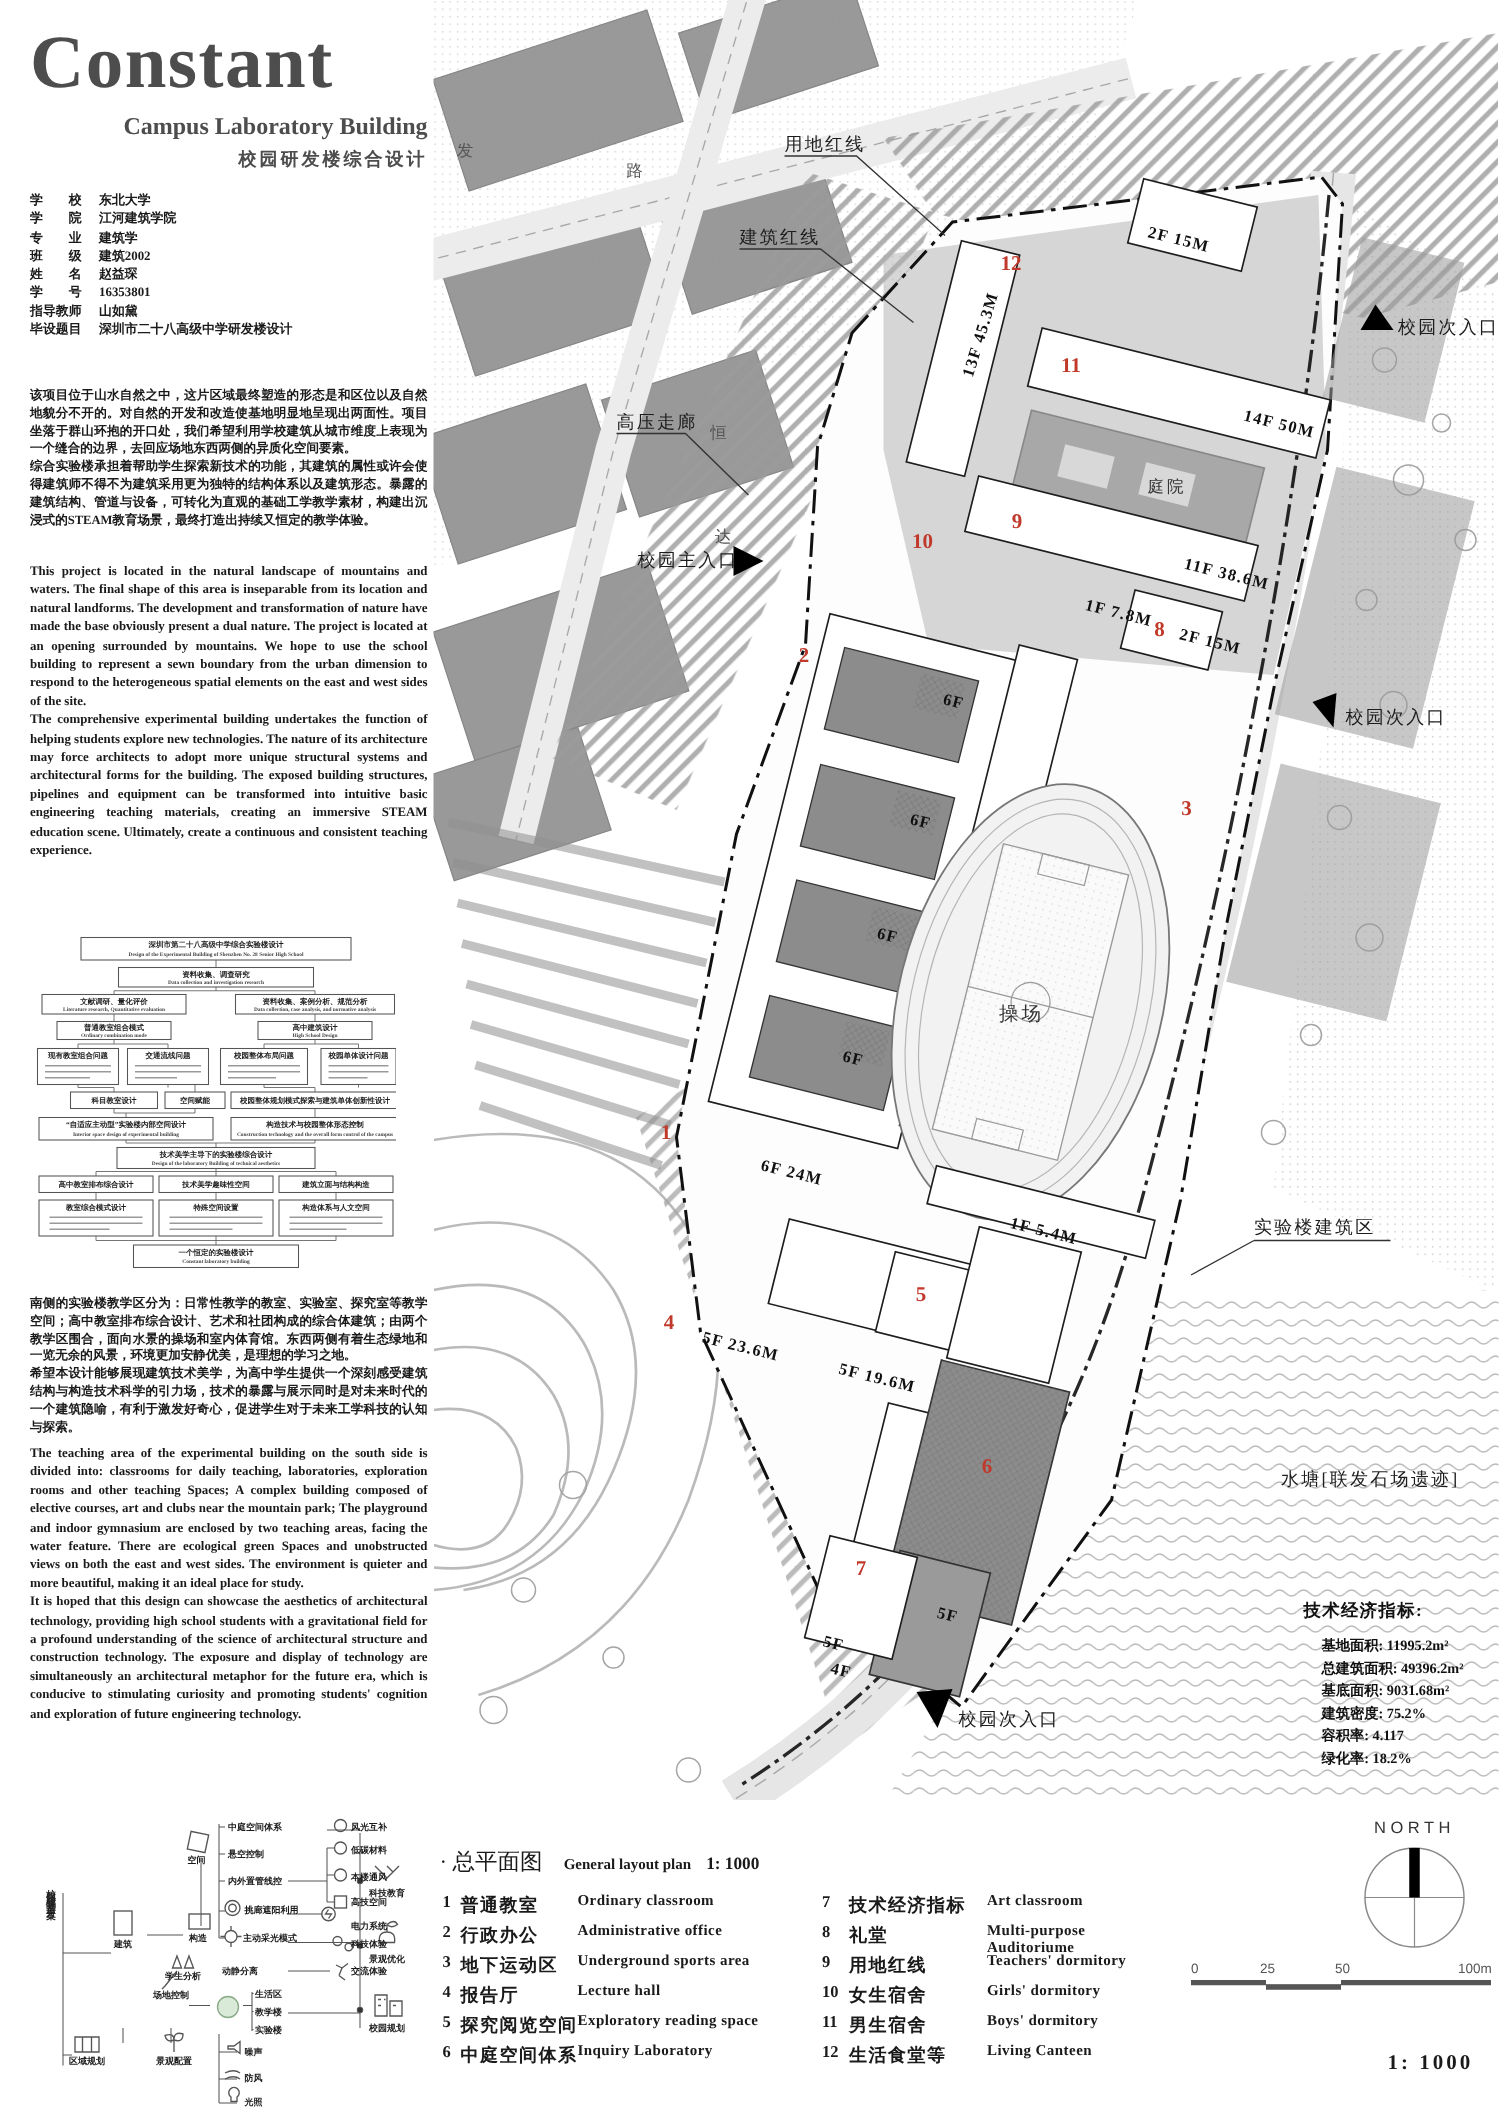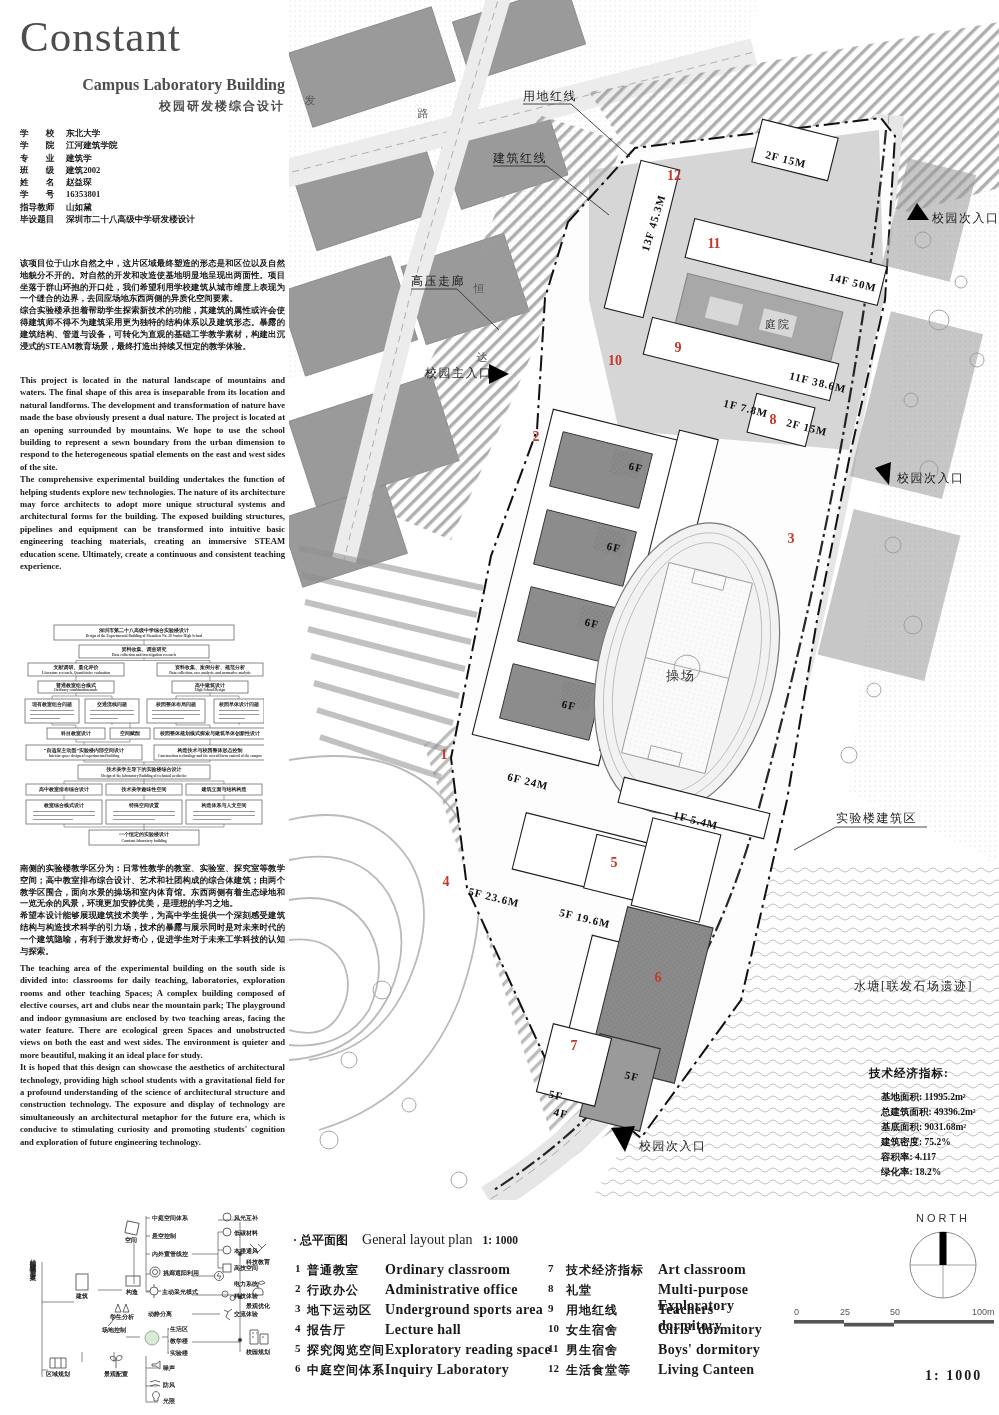--- a/index.html
+++ b/index.html
@@ -1,19 +1,19 @@
 <!DOCTYPE html>
 <html><head>
 <meta charset="utf-8">
 <style>
   html,body{margin:0;padding:0}
   body{width:999px;height:1415px;position:relative;background:#fff;overflow:hidden;
        font-family:"Liberation Serif",serif;color:#1a1a1a}
   .abs{position:absolute}
-  .title{font-size:43px;font-weight:normal;color:#4d4d4d;letter-spacing:1px}
+  .title{font-size:50px;font-weight:bold;color:#4d4d4d;letter-spacing:1px}
   .sub-en{font-size:16px;font-weight:bold;color:#4d4d4d;text-align:right}
   .sub-zh{font-size:12px;font-weight:bold;color:#4d4d4d;text-align:right;letter-spacing:2px}
   .info-row{display:flex;line-height:12.3px;font-size:8.6px;font-weight:bold}
   .info-row .lab{width:46px;flex:none}
   .para-zh{font-size:8.4px;font-weight:bold;line-height:11.8px;text-align:justify;white-space:pre-line}
   .para-en{font-size:8.6px;font-weight:bold;line-height:12.4px;text-align:justify;white-space:pre-line}
   .pageno{font-size:26px;font-weight:bold;color:#7a7a7a;letter-spacing:1px}
   svg text{font-family:"Liberation Serif",serif}
   .fzh{font-size:5px;font-weight:bold;fill:#1d1d1d;text-anchor:middle}
   .fen{font-size:3.6px;font-weight:bold;fill:#444;text-anchor:middle}
@@ -23,27 +23,27 @@
   .rn{font-size:14px;font-weight:bold;fill:#c0392b;text-anchor:middle}
   .fl{font-size:11px;font-weight:bold;fill:#101010;text-anchor:middle;letter-spacing:1px}
   .ann{font-size:12px;fill:#1c1c1c;letter-spacing:1.5px}
   .area{fill:#333;text-anchor:middle;letter-spacing:2px}
   .roadch{font-size:11px;fill:#555;text-anchor:middle}
   .ind-t{font-size:11.5px;font-weight:bold;fill:#111;letter-spacing:1px}
   .ind-r{font-size:9.5px;font-weight:bold;fill:#111}
   .szh{font-size:6px;font-weight:bold;fill:#222}
   .sysline{stroke:#555;stroke-width:0.7;fill:none}
   .sysicon{stroke:#555;stroke-width:0.9;fill:none}
-  .legend-title-zh{font-size:12px;font-weight:bold}
-  .legend-title-en{font-size:14px;font-weight:normal;margin-left:14px}
+  .legend-title-zh{font-size:15px;font-weight:normal}
+  .legend-title-en{font-size:10px;font-weight:bold;margin-left:14px}
   .legend-title-sc{font-size:11.5px;font-weight:bold;margin-left:10px}
   .lrow{position:absolute;display:flex;font-weight:bold}
   .lno{font-size:11px;flex:none}
   .lzh{font-size:12px;flex:none;letter-spacing:1px}
-  .len{font-size:14px;letter-spacing:.3px}
+  .len{font-size:10px;letter-spacing:.3px}
   .scale-label{font-size:14px;font-weight:bold;letter-spacing:2px}
   .vertical-spine{writing-mode:vertical-rl;font-size:6.5px;font-weight:bold;letter-spacing:2px;color:#222}
 </style>
 </head>
 <body>
 
 <div class="abs title" style="left:20px;top:12px">Constant</div>
 <div class="abs pageno" style="left:944px;top:14px">03</div>
 <div class="abs sub-en" style="left:20px;top:76px;width:265px">Campus Laboratory Building</div>
 <div class="abs sub-zh" style="left:20px;top:98px;width:265px">校园研发楼综合设计</div>
@@ -531,21 +531,21 @@
       <span class="len">Inquiry Laboratory</span>
     </div>
   <div class="lrow" style="left:255px;top:4px">
       <span class="lno" style="width:18px">7</span>
       <span class="lzh" style="width:92px">技术经济指标</span>
       <span class="len">Art classroom</span>
     </div>
   <div class="lrow" style="left:255px;top:24px">
       <span class="lno" style="width:18px">8</span>
       <span class="lzh" style="width:92px">礼堂</span>
-      <span class="len">Multi-purpose Exploratory</span>
+      <span class="len">Multi-purpose Auditoriume</span>
     </div>
   <div class="lrow" style="left:255px;top:44px">
       <span class="lno" style="width:18px">9</span>
       <span class="lzh" style="width:92px">用地红线</span>
       <span class="len">Teachers' dormitory</span>
     </div>
   <div class="lrow" style="left:255px;top:64px">
       <span class="lno" style="width:18px">10</span>
       <span class="lzh" style="width:92px">女生宿舍</span>
       <span class="len">Girls' dormitory</span>

